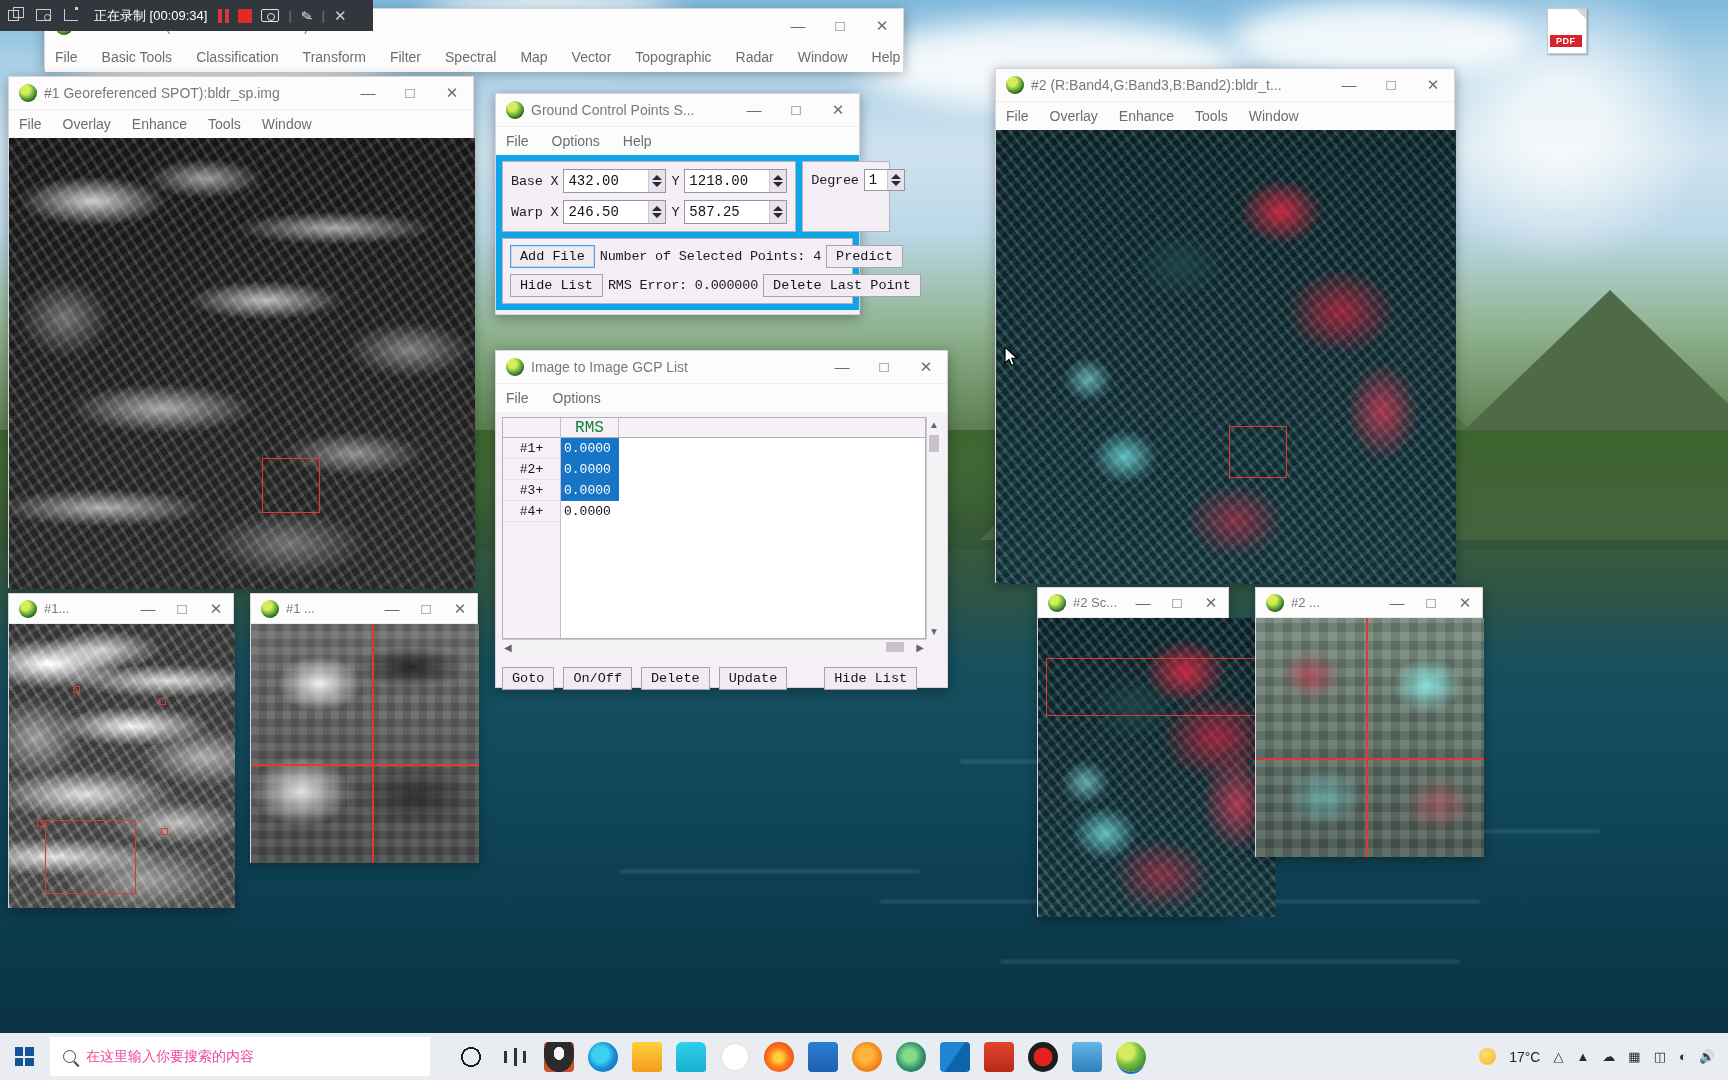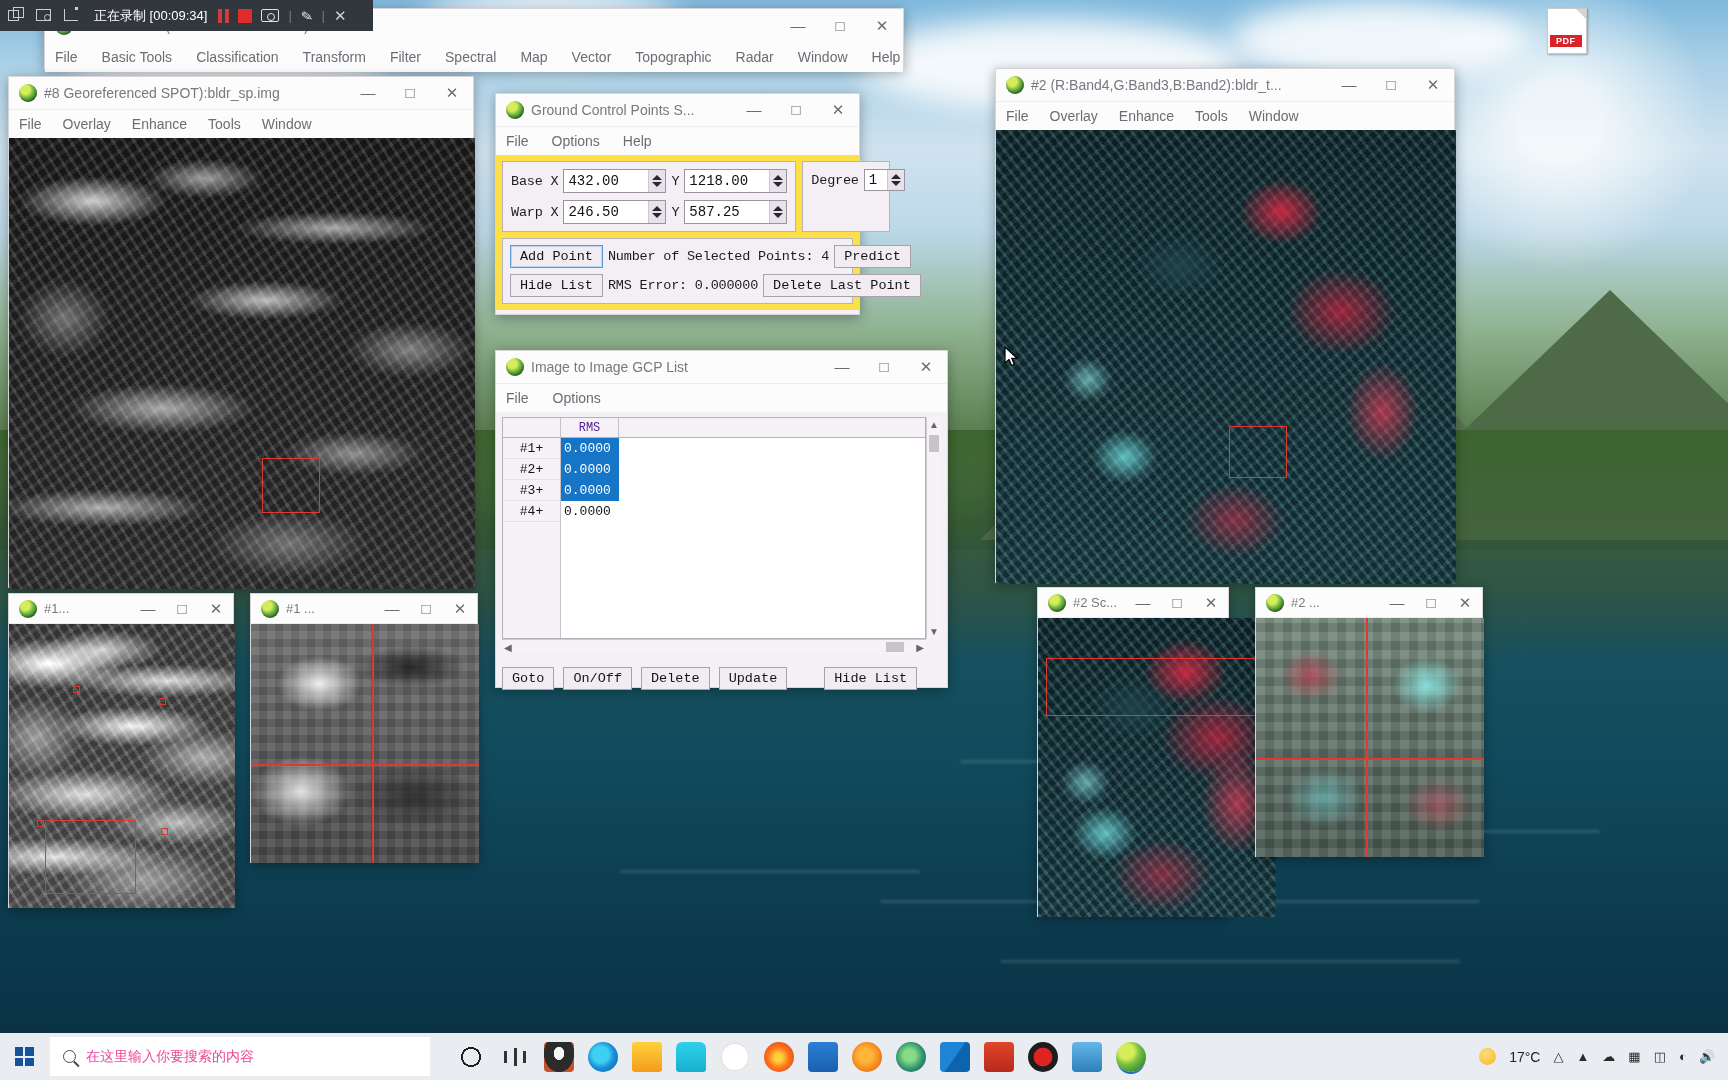--- a/index.html
+++ b/index.html
@@ -183,21 +183,21 @@
       radial-gradient(ellipse 50px 40px at 75% 28%, rgba(140,240,235,.85), rgba(0,0,0,0) 70%),
       radial-gradient(ellipse 44px 36px at 24% 24%, rgba(190,60,80,.7), rgba(0,0,0,0) 70%),
       radial-gradient(ellipse 56px 44px at 30% 75%, rgba(110,200,200,.6), rgba(0,0,0,0) 70%),
       radial-gradient(ellipse 50px 40px at 80% 78%, rgba(200,80,95,.55), rgba(0,0,0,0) 70%),
       repeating-linear-gradient(0deg, rgba(255,255,255,.06) 0 9px, rgba(0,0,0,.09) 9px 18px),
       repeating-linear-gradient(90deg, rgba(255,255,255,.06) 0 9px, rgba(0,0,0,.09) 9px 18px),
       linear-gradient(#74887b, #4c5c55);
   }
 
   
-  .dlg-body { padding: 6px; background: #fde047; }
+  .dlg-body { padding: 6px; background: #0ea5e9; }
   .group {
     border: 1px solid #b9b2bd; padding: 7px 8px; background: #f3eff4;
   }
   .row { display: flex; align-items: center; gap: 5px; }
   .mlabel {
     font-family: "Liberation Mono", monospace; font-size: 13.5px;
     color: #1d1b20; white-space: nowrap; letter-spacing: -.2px;
   }
   .spin {
     display: flex; align-items: stretch; border: 1px solid #9b949f; background: #fff;
@@ -233,21 +233,21 @@
     font-family: "Liberation Mono", monospace; font-size: 13px; color: #15131a;
     border-bottom: 1px solid #e6e1e8;
   }
   .gcp-datacol { flex: 1 1 auto; }
   .gcp-head {
     height: 20px; background: #f5f1f6; border-bottom: 1px solid #b6b0ba;
     display: flex;
   }
   .gcp-head .cell {
     width: 58px; text-align: center; font-family: "Liberation Mono", monospace;
-    font-size: 12px; color: #4c1d95; border-right: 1px solid #c6c0ca; line-height: 20px;
+    font-size: 16px; color: #15803d; border-right: 1px solid #c6c0ca; line-height: 20px;
   }
   .gcp-row { height: 21px; display: flex; }
   .gcp-row .cell {
     width: 58px; font-family: "Liberation Mono", monospace; font-size: 13px;
     line-height: 21px; padding-left: 3px; color: #15131a;
   }
   .gcp-row.sel .cell { background: #1775c8; color: #fff; }
   .scroll-v {
     width: 15px; background: #f6f3f7; border-left: 1px solid #cdc7d1;
     position: relative;
@@ -346,21 +346,21 @@
     <span>Topographic</span>
     <span>Radar</span>
     <span>Window</span>
     <span>Help</span>
   </div>
 </div>
 
 <div class="win imgwin" style="left:8px; top:76px; width:466px; height:512px;">
   <div class="win-title">
     <span class="envi-logo"></span>
-    <span class="win-caption">#8 Georeferenced SPOT):bldr_sp.img</span>
+    <span class="win-caption">#1 Georeferenced SPOT):bldr_sp.img</span>
     <span class="win-btns">
       <span>—</span>
       <span>□</span>
       <span>✕</span>
     </span>
   </div>
   <div class="menubar">
     <span>File</span>
     <span>Overlay</span>
     <span>Enhance</span>
@@ -463,21 +463,21 @@
                 <b class="up"></b>
                 <b class="dn"></b>
               </span>
           </span>
         </div>
       </div>
     </div>
 
     <div class="group" style="margin-top:6px; padding:6px 7px;">
       <div class="row">
-        <button class="mbtn focus">Add Point</button>
+        <button class="mbtn focus">Add File</button>
         <span class="mlabel">Number of Selected Points: 4</span>
         <button class="mbtn">Predict</button>
       </div>
       <div class="row" style="margin-top:6px;">
         <button class="mbtn">Hide List</button>
         <span class="mlabel">RMS Error: 0.000000</span>
         <button class="mbtn">Delete Last Point</button>
       </div>
     </div>
   </div>

